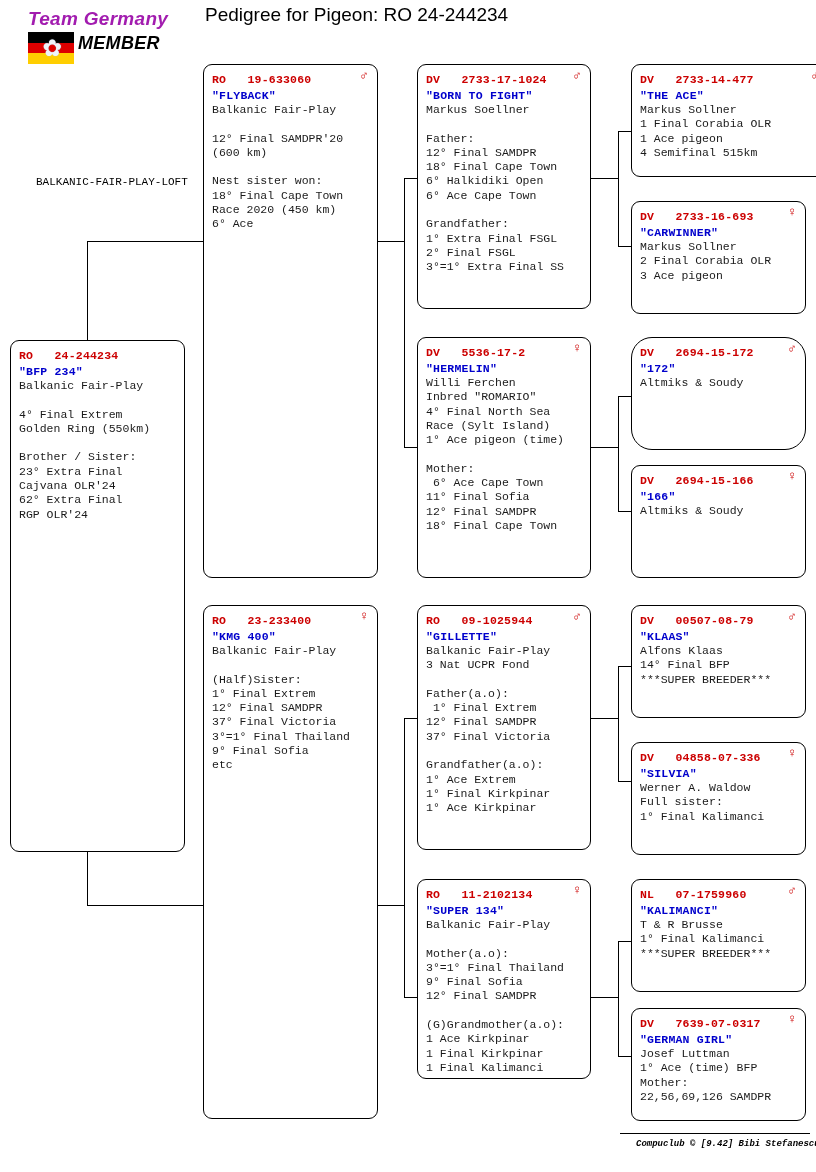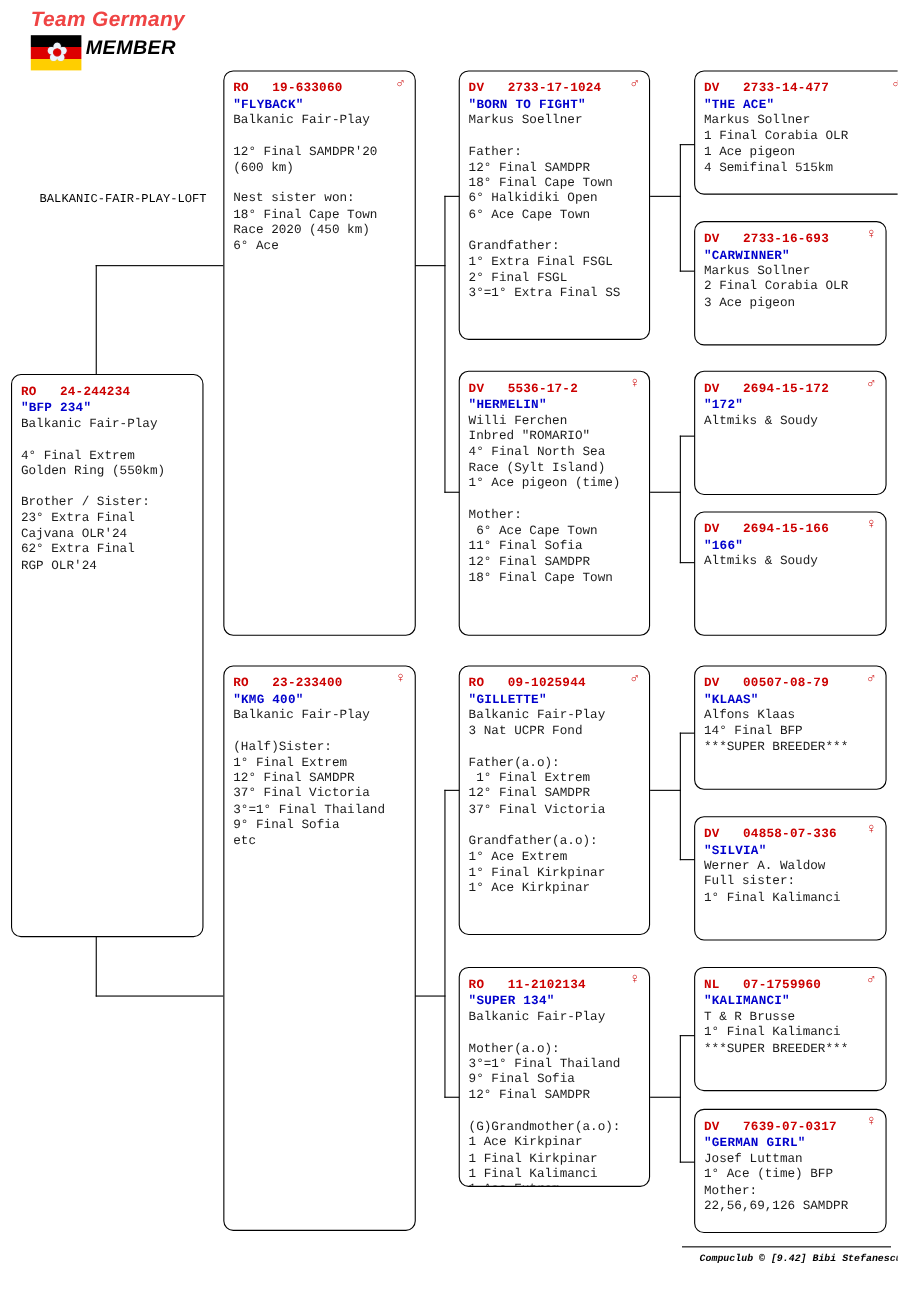--- a/index.html
+++ b/index.html
@@ -14,21 +14,21 @@
   }
   .page{position:absolute;left:0;top:0;width:816px;height:1172px;}
 
   
   .logo{
     position:absolute;left:6px;top:6px;width:184px;height:62px;
   }
   .logo .lg-team{
     position:absolute;left:22px;top:2px;
     font-family:"Liberation Sans","DejaVu Sans",sans-serif;
-    font-weight:bold;font-style:italic;font-size:19px;color:#ef4444;
+    font-weight:bold;font-style:italic;font-size:19px;color:#a21caf;
     letter-spacing:.3px;white-space:nowrap;
   }
   .logo .lg-member{
     position:absolute;left:72px;top:27px;
     font-family:"Liberation Sans","DejaVu Sans",sans-serif;
     font-weight:bold;font-style:italic;font-size:18px;color:#000;
     letter-spacing:.3px;white-space:nowrap;
   }
   .logo .flag{
     position:absolute;left:22px;top:26px;width:46px;height:32px;
@@ -105,20 +105,21 @@
 
 <div class="page">
 
   <div class="logo">
     <div class="lg-team">Team Germany</div>
     <div class="flag"></div>
     <div class="dove">✿</div>
     <div class="lg-member">MEMBER</div>
   </div>
 
+  <div class="title">Pedigree for Pigeon: RO  24-244234</div>
 
   <div class="loft-label">BALKANIC-FAIR-PLAY-LOFT</div>
 
   <div class="ln lnv" style="left:87px;top:241px;height:665px;"></div>
   <div class="ln lnh" style="left:87px;top:241px;width:116px;"></div>
   <div class="ln lnh" style="left:87px;top:905px;width:116px;"></div>
   <div class="ln lnh" style="left:10px;top:573px;width:0px;"></div>
 
   <div class="ln lnh" style="left:377px;top:241px;width:28px;"></div>
   <div class="ln lnv" style="left:404px;top:178px;height:270px;"></div>
@@ -278,21 +279,21 @@
 
   <div class="box" style="left:631px;top:201px;width:175px;height:113px;">
     <span class="ring">DV   2733-16-693</span>
     <span class="sex">♀</span>
     <div class="pname">"CARWINNER"</div>
     <div class="lines">Markus Sollner
 2 Final Corabia OLR
 3 Ace pigeon</div>
   </div>
 
-  <div class="box" style="left:631px;top:337px;width:175px;height:113px;">
+  <div class="box" style="left:631px;top:337px;width:175px;height:113px;border-radius:21px;">
     <span class="ring">DV   2694-15-172</span>
     <span class="sex">♂</span>
     <div class="pname">"172"</div>
     <div class="lines">Altmiks &amp; Soudy</div>
   </div>
 
   <div class="box" style="left:631px;top:465px;width:175px;height:113px;">
     <span class="ring">DV   2694-15-166</span>
     <span class="sex">♀</span>
     <div class="pname">"166"</div>

